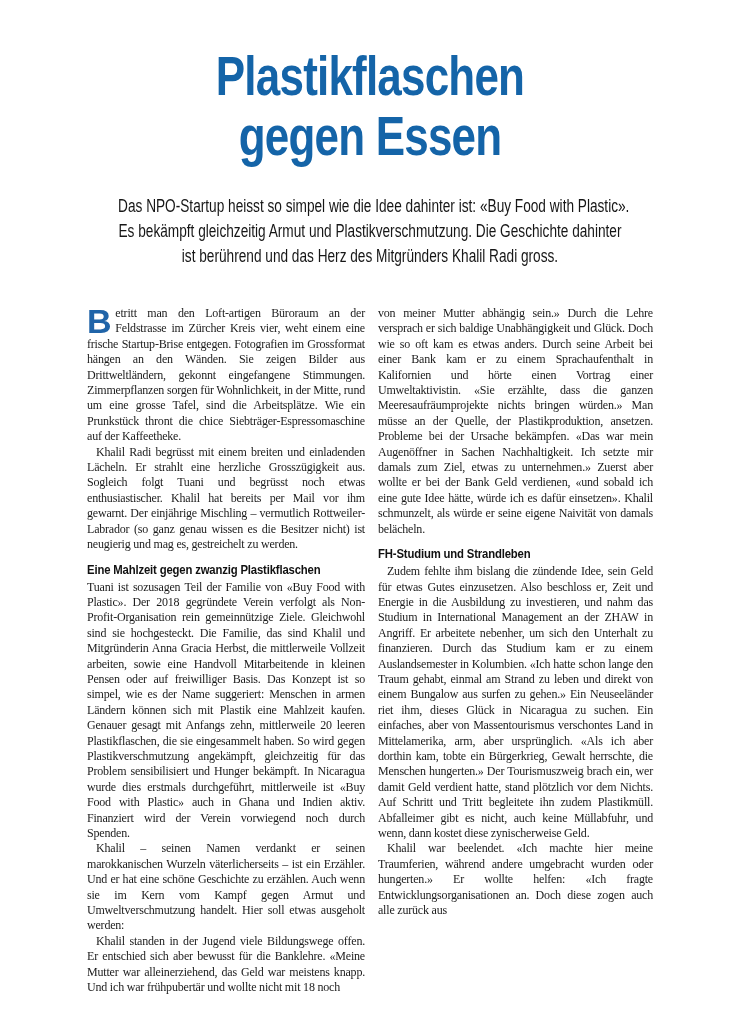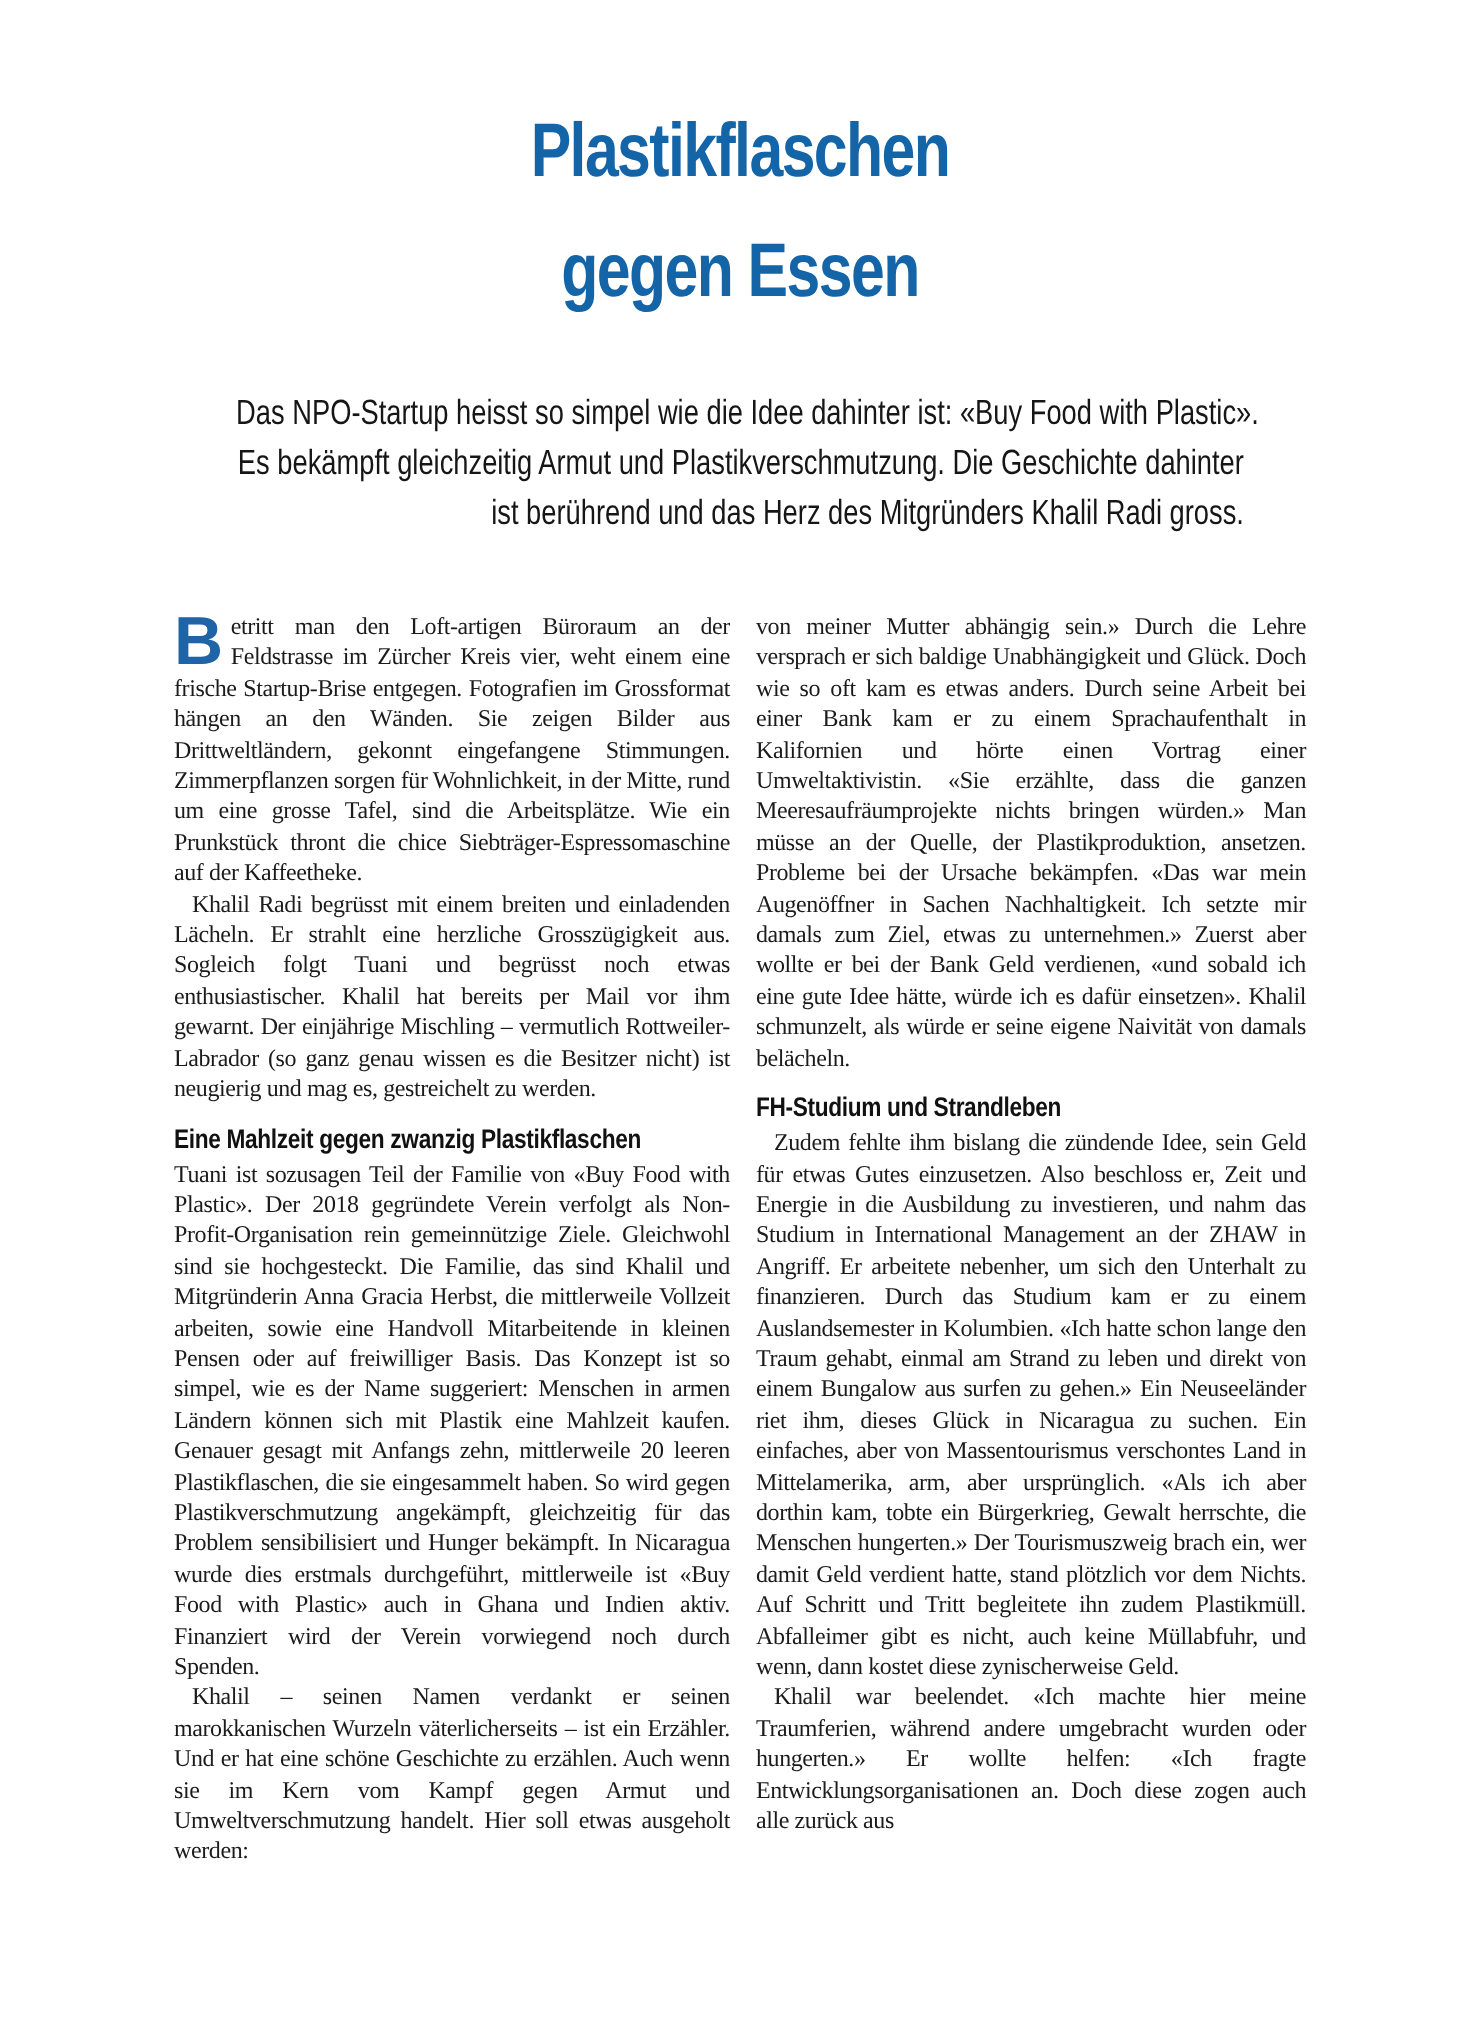--- a/index.html
+++ b/index.html
@@ -12,34 +12,34 @@
     padding:46px 87px 0 87px;
     font-family:"Liberation Serif", serif;
     color:#1b1b1b;
   }
   
   .title{
     text-align:center;
     font-family:"Liberation Sans", sans-serif;
     font-weight:bold;
     color:#1464a8;
-    font-size:38px;
+    font-size:55px;
     line-height:60px;
     margin:0 -40px; 
   }
   .title .tline{
     white-space:nowrap;
     transform:scaleX(0.80);
     transform-origin:center;
     letter-spacing:-1px;
   }
   
   .lead{
     margin-top:28px;
-    text-align:right;
+    text-align:center;
     font-family:"Liberation Sans", sans-serif;
     font-size:17.5px;
     line-height:25px;
     color:#161616;
     margin-left:-40px;margin-right:-40px;
   }
   .lead .lline{
     white-space:nowrap;
     transform:scaleX(0.78);
     transform-origin:center;
@@ -100,20 +100,21 @@
   </div>
 
   <div class="columns">
 
     <div class="col">
       <p><span class="dropcap">B</span><span>etritt man den Loft-artigen Büroraum an der Feldstrasse im Zürcher Kreis vier, weht einem eine frische Startup-Brise entgegen. Fotografien im Grossformat hängen an den Wänden. Sie zeigen Bilder aus Drittweltländern, gekonnt eingefangene Stimmungen. Zimmerpflanzen sorgen für Wohnlichkeit, in der Mitte, rund um eine grosse Tafel, sind die Arbeitsplätze. Wie ein Prunkstück thront die chice Siebträger-Espressomaschine auf der Kaffeetheke.</span></p>
       <p class="indent">Khalil Radi begrüsst mit einem breiten und einladenden Lächeln. Er strahlt eine herzliche Grosszügigkeit aus. Sogleich folgt Tuani und begrüsst noch etwas enthusiastischer. Khalil hat bereits per Mail vor ihm gewarnt. Der einjährige Mischling – vermutlich Rottweiler-Labrador (so ganz genau wissen es die Besitzer nicht) ist neugierig und mag es, gestreichelt zu werden.</p>
       <h2 class="subhead">Eine Mahlzeit gegen zwanzig Plastikflaschen</h2>
       <p>Tuani ist sozusagen Teil der Familie von «Buy Food with Plastic». Der 2018 gegründete Verein verfolgt als Non-Profit-Organisation rein gemeinnützige Ziele. Gleichwohl sind sie hochgesteckt. Die Familie, das sind Khalil und Mitgründerin Anna Gracia Herbst, die mittlerweile Vollzeit arbeiten, sowie eine Handvoll Mitarbeitende in kleinen Pensen oder auf freiwilliger Basis. Das Konzept ist so simpel, wie es der Name suggeriert: Menschen in armen Ländern können sich mit Plastik eine Mahlzeit kaufen. Genauer gesagt mit Anfangs zehn, mittlerweile 20 leeren Plastikflaschen, die sie eingesammelt haben. So wird gegen Plastikverschmutzung angekämpft, gleichzeitig für das Problem sensibilisiert und Hunger bekämpft. In Nicaragua wurde dies erstmals durchgeführt, mittlerweile ist «Buy Food with Plastic» auch in Ghana und Indien aktiv. Finanziert wird der Verein vorwiegend noch durch Spenden.</p>
       <p class="indent">Khalil – seinen Namen verdankt er seinen marokkanischen Wurzeln väterlicherseits – ist ein Erzähler. Und er hat eine schöne Geschichte zu erzählen. Auch wenn sie im Kern vom Kampf gegen Armut und Umweltverschmutzung handelt. Hier soll etwas ausgeholt werden:</p>
+      <p class="indent">Khalil standen in der Jugend viele Bildungswege offen. Er entschied sich aber bewusst für die Banklehre. «Meine Mutter war alleinerziehend, das Geld war meistens knapp. Und ich war frühpubertär und wollte nicht mit 18 noch</p>
     </div>
 
     <div class="col">
       <p>von meiner Mutter abhängig sein.» Durch die Lehre versprach er sich baldige Unabhängigkeit und Glück. Doch wie so oft kam es etwas anders. Durch seine Arbeit bei einer Bank kam er zu einem Sprachaufenthalt in Kalifornien und hörte einen Vortrag einer Umweltaktivistin. «Sie erzählte, dass die ganzen Meeresaufräumprojekte nichts bringen würden.» Man müsse an der Quelle, der Plastikproduktion, ansetzen. Probleme bei der Ursache bekämpfen. «Das war mein Augenöffner in Sachen Nachhaltigkeit. Ich setzte mir damals zum Ziel, etwas zu unternehmen.» Zuerst aber wollte er bei der Bank Geld verdienen, «und sobald ich eine gute Idee hätte, würde ich es dafür einsetzen». Khalil schmunzelt, als würde er seine eigene Naivität von damals belächeln.</p>
       <h2 class="subhead">FH-Studium und Strandleben</h2>
       <p class="indent">Zudem fehlte ihm bislang die zündende Idee, sein Geld für etwas Gutes einzusetzen. Also beschloss er, Zeit und Energie in die Ausbildung zu investieren, und nahm das Studium in International Management an der ZHAW in Angriff. Er arbeitete nebenher, um sich den Unterhalt zu finanzieren. Durch das Studium kam er zu einem Auslandsemester in Kolumbien. «Ich hatte schon lange den Traum gehabt, einmal am Strand zu leben und direkt von einem Bungalow aus surfen zu gehen.» Ein Neuseeländer riet ihm, dieses Glück in Nicaragua zu suchen. Ein einfaches, aber von Massentourismus verschontes Land in Mittelamerika, arm, aber ursprünglich. «Als ich aber dorthin kam, tobte ein Bürgerkrieg, Gewalt herrschte, die Menschen hungerten.» Der Tourismuszweig brach ein, wer damit Geld verdient hatte, stand plötzlich vor dem Nichts. Auf Schritt und Tritt begleitete ihn zudem Plastikmüll. Abfalleimer gibt es nicht, auch keine Müllabfuhr, und wenn, dann kostet diese zynischerweise Geld.</p>
       <p class="indent">Khalil war beelendet. «Ich machte hier meine Traumferien, während andere umgebracht wurden oder hungerten.» Er wollte helfen: «Ich fragte Entwicklungsorganisationen an. Doch diese zogen auch alle zurück aus</p>
     </div>
 
   </div>

